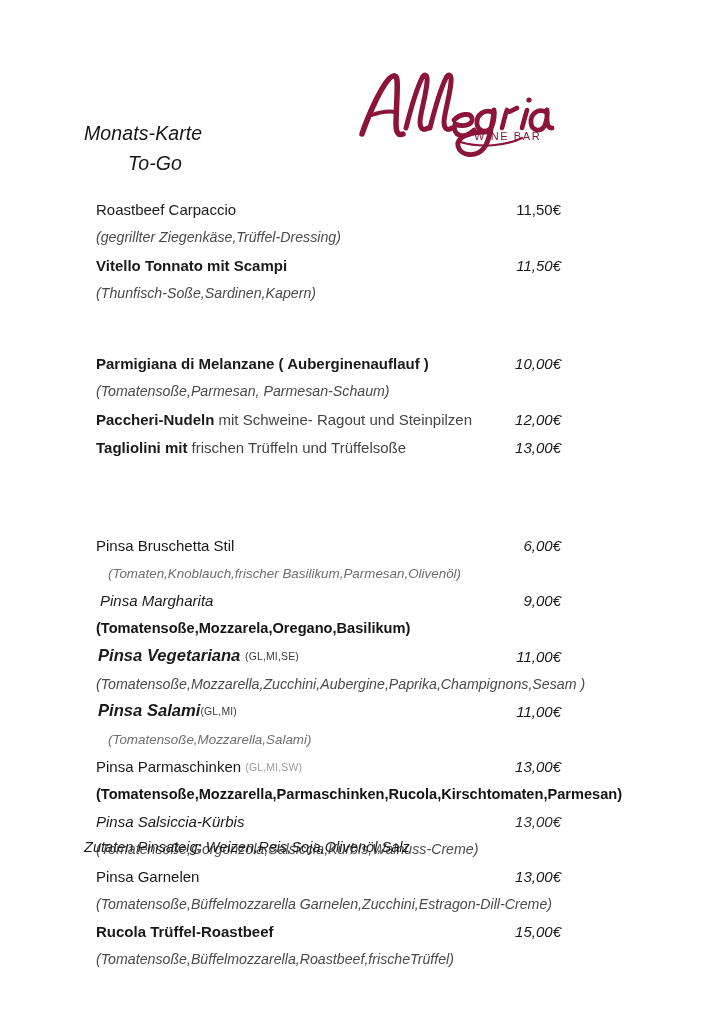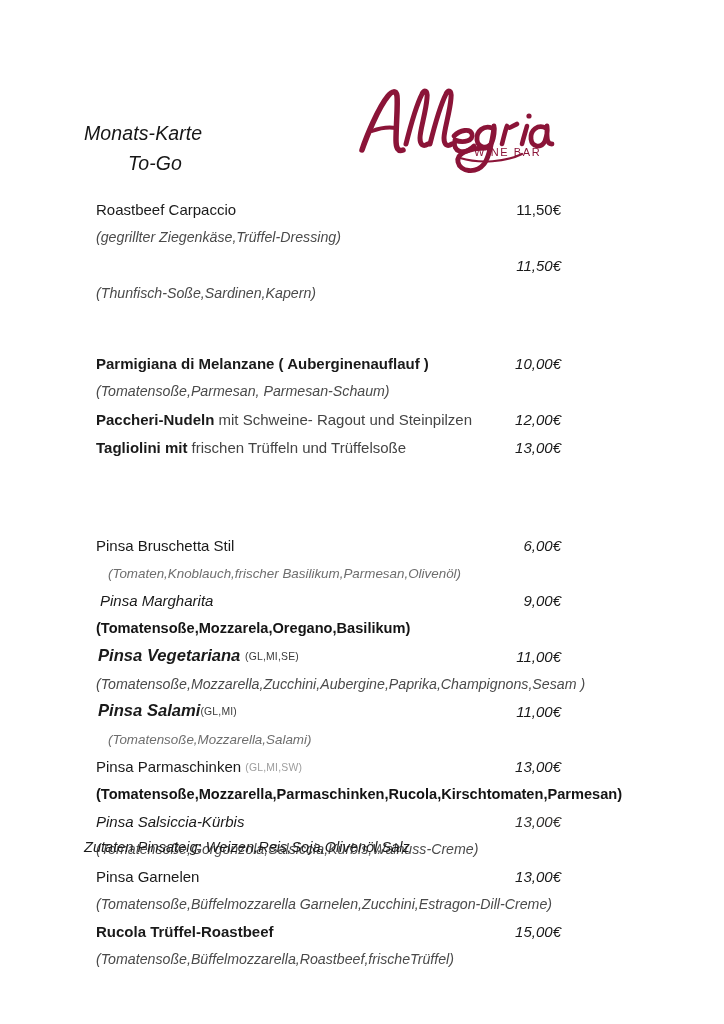--- a/index.html
+++ b/index.html
@@ -32,21 +32,21 @@
     letter-spacing: 0.1px;
     color: #161616;
     line-height: 30px;
   }
   #title-line1 { display: block; }
   #title-line2 { display: block; padding-left: 44px; }
 
   #logo {
     position: absolute;
     left: 356px;
-    top: 78px;
+    top: 62px;
     width: 200px;
     height: 100px;
     text-align: center;
   }
   #logo svg { display: block; }
 
   
   #menu {
     position: absolute;
     left: 12px;
@@ -166,20 +166,21 @@
 
     <div class="row">
       <span class="name">Roastbeef Carpaccio</span>
       <span class="price upright">11,50€</span>
     </div>
     <div class="row">
       <span class="name desc">(gegrillter Ziegenkäse,Trüffel-Dressing)</span>
     </div>
 
     <div class="row">
+      <span class="name bd">Vitello Tonnato mit Scampi</span>
       <span class="price">11,50€</span>
     </div>
     <div class="row">
       <span class="name desc">(Thunfisch-Soße,Sardinen,Kapern)</span>
     </div>
   </div>
 
   <div class="gap-lg"></div>
 
   <div class="section">

